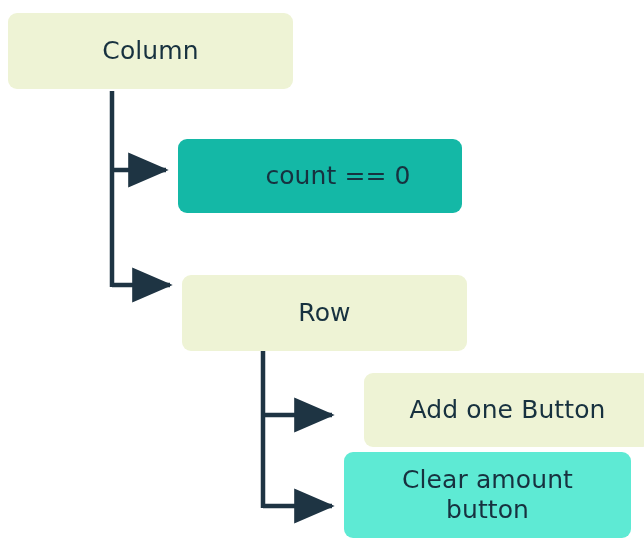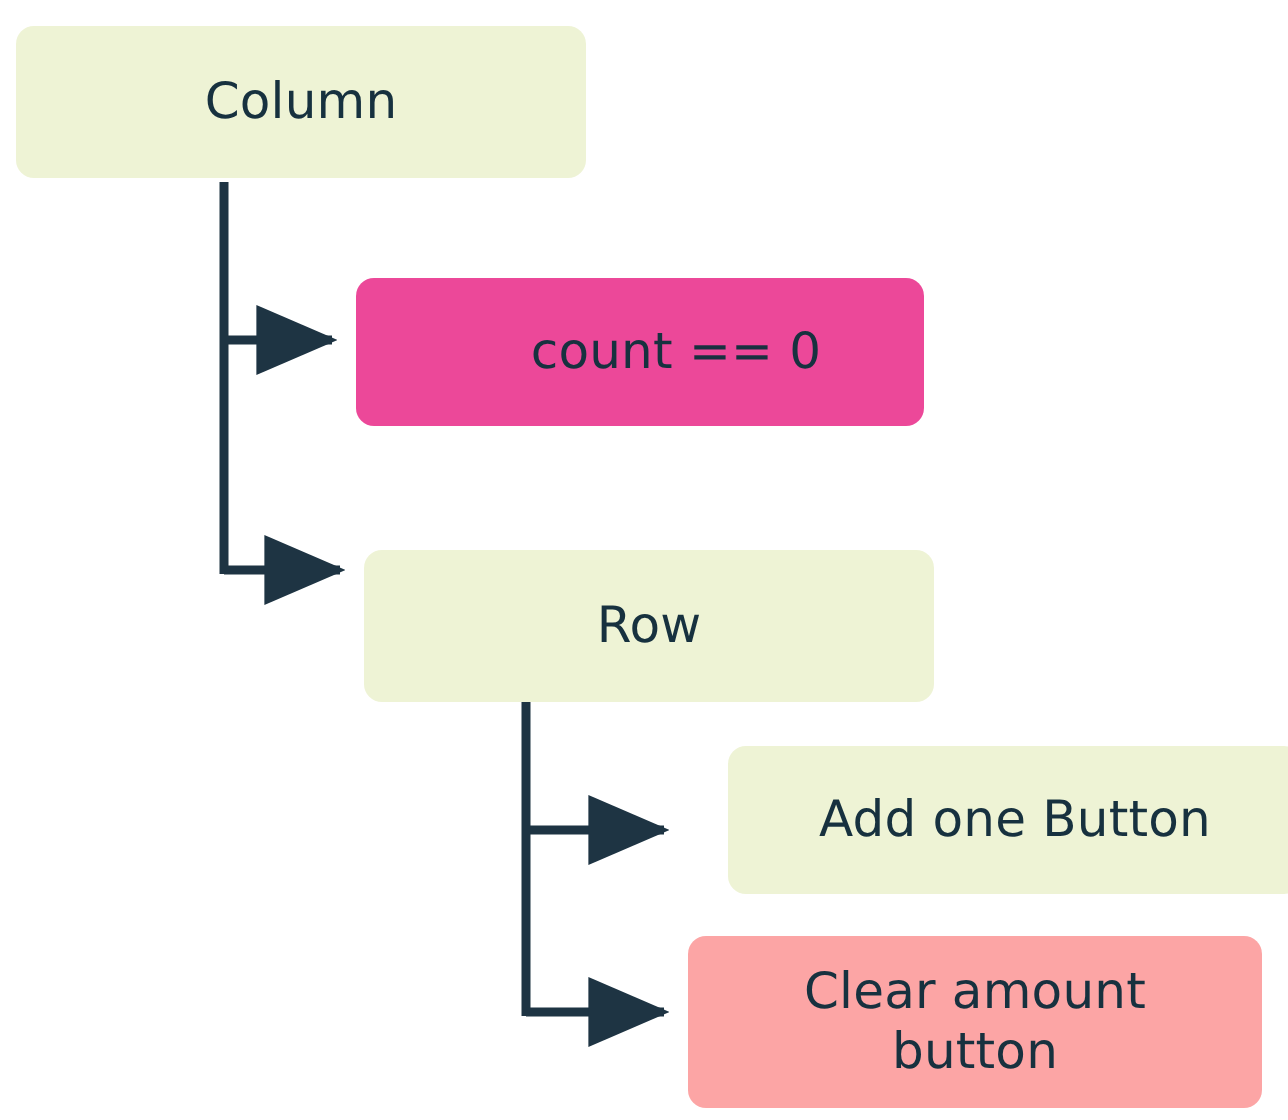--- a/index.html
+++ b/index.html
@@ -52,44 +52,44 @@
     top: 13px;
     width: 285px;
     height: 76px;
     background: #eef3d5;
   }
   .node-count {
     left: 178px;
     top: 139px;
     width: 284px;
     height: 74px;
-    background: #ec4899;
+    background: #14b8a6;
     padding-left: 36px;
   }
   .node-row {
     left: 182px;
     top: 255px;
     width: 285px;
     height: 76px;
     background: #eef3d5;
     margin-top: 20px;
   }
   .node-addone {
     left: 364px;
     top: 373px;
     width: 287px;
     height: 74px;
     background: #eef3d5;
   }
   .node-clear {
     left: 344px;
-    top: 468px;
+    top: 452px;
     width: 287px;
     height: 86px;
-    background: #fca5a5;
+    background: #5eead4;
   }
 </style>
 </head>
 <body>
 
 <div id="diagram-root">
 
   <svg id="diagram-svg" viewBox="0 0 644 560" xmlns="http://www.w3.org/2000/svg">
     <defs>
       <marker id="arrow-head" markerWidth="9" markerHeight="9" refX="8.4" refY="4.5" orient="auto" markerUnits="strokeWidth">

